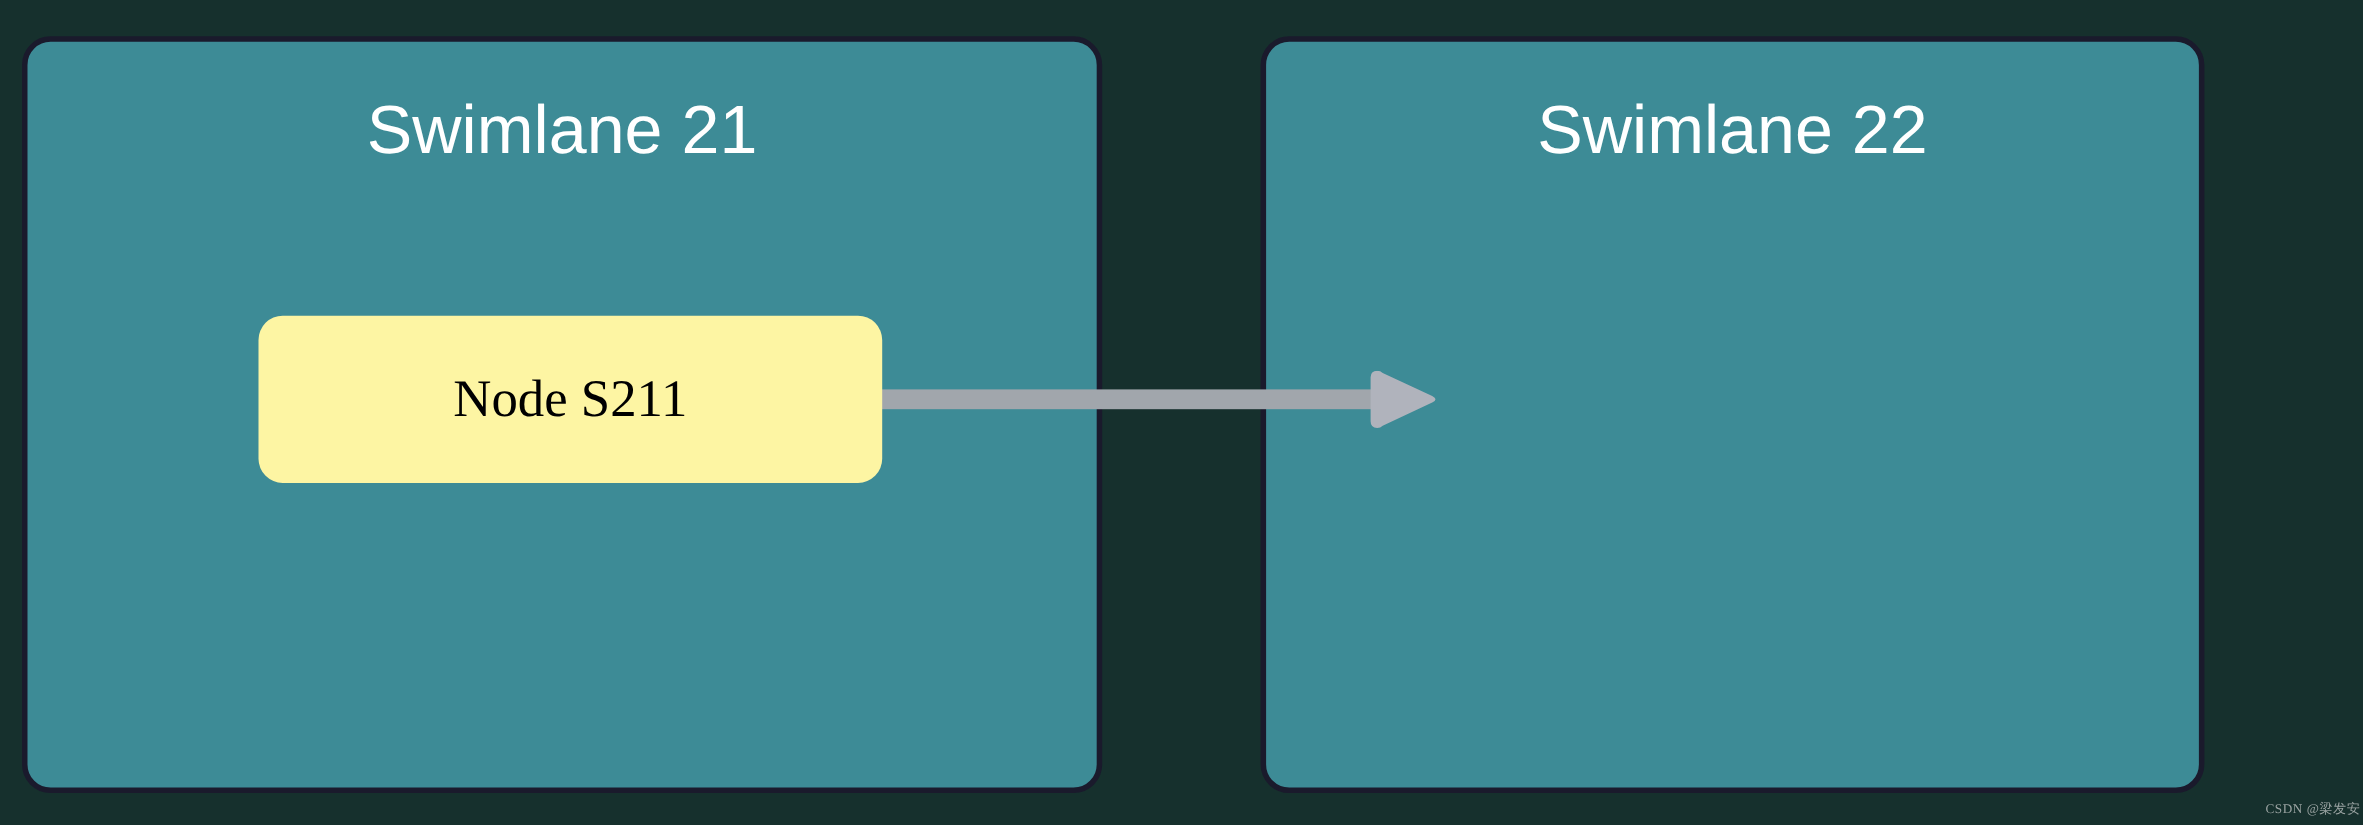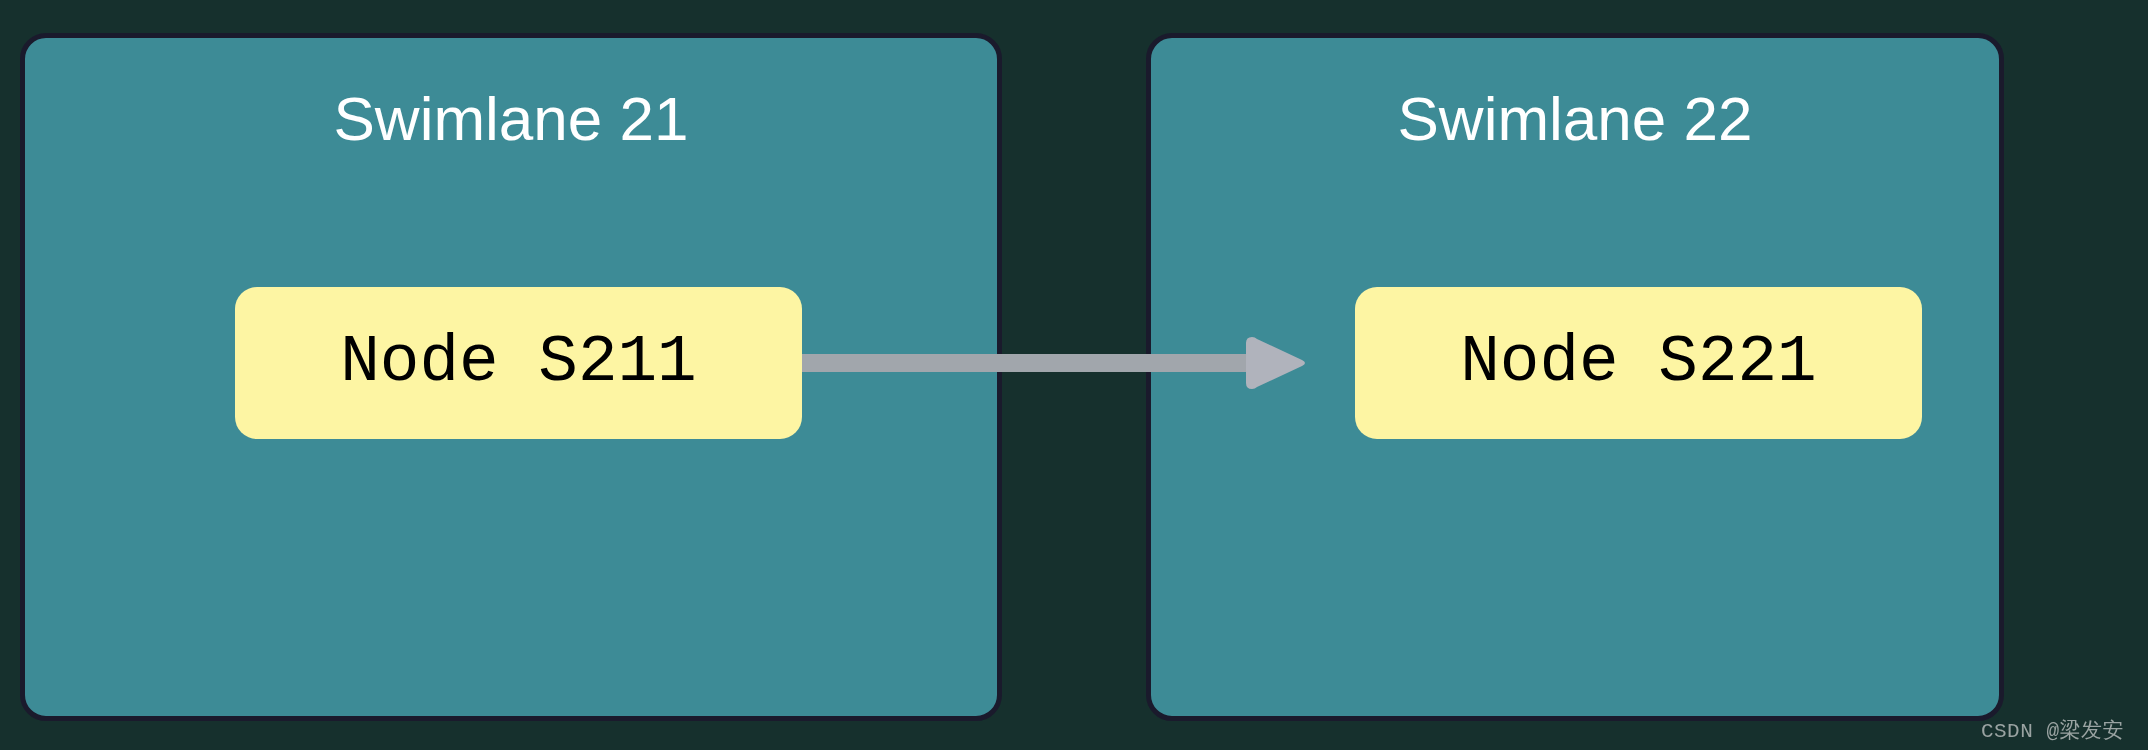--- a/index.html
+++ b/index.html
@@ -60,22 +60,22 @@
     position: absolute;
     background: #fdf5a3;
     border-radius: 22px;
     display: flex;
     align-items: center;
     justify-content: center;
     box-sizing: border-box;
   }
   .node-label {
     color: #000000;
-    font-size: 66px;
-    font-family: Liberation Mono, monospace;
+    font-size: 48px;
+    font-family: Liberation Serif, serif;
     font-weight: 400;
     white-space: nowrap;
     line-height: 1;
   }
   #node-s211 {
     left: 235px;
     top: 287px;
     width: 567px;
     height: 152px;
   }
@@ -93,25 +93,25 @@
     top: 337px;
     width: 560px;
     height: 52px;
     overflow: visible;
     pointer-events: auto;
   }
 
   
   .watermark {
     position: absolute;
-    right: 24px;
+    right: 2px;
     bottom: 6px;
     color: #9aa3a2;
-    font-size: 21px;
-    font-family: Liberation Mono, monospace;
+    font-size: 12px;
+    font-family: Liberation Serif, serif;
     white-space: nowrap;
     letter-spacing: 0.5px;
   }
 </style>
 </head>
 <body>
 
 <div class="canvas">
 
   <div class="swimlane" id="swimlane-21">
@@ -127,19 +127,16 @@
       <rect x="0" y="17" width="470" height="18" fill="#a1a6ac"></rect>
       <path d="M 452 0 Q 446 0 446 6 L 446 46 Q 446 52 452 52 Q 455 52 457 50
                L 502 29 Q 508 26 502 23 L 457 2 Q 455 0 452 0 Z" fill="#b0b3bc"></path>
     </svg>
   </div>
 
   <div class="node" id="node-s211">
     <span class="node-label">Node S211</span>
   </div>
 
-  <div class="node" id="node-s221">
-    <span class="node-label">Node S221</span>
-  </div>
 
   <div class="watermark">CSDN @梁发安</div>
 
 </div>
 
 </body></html>

